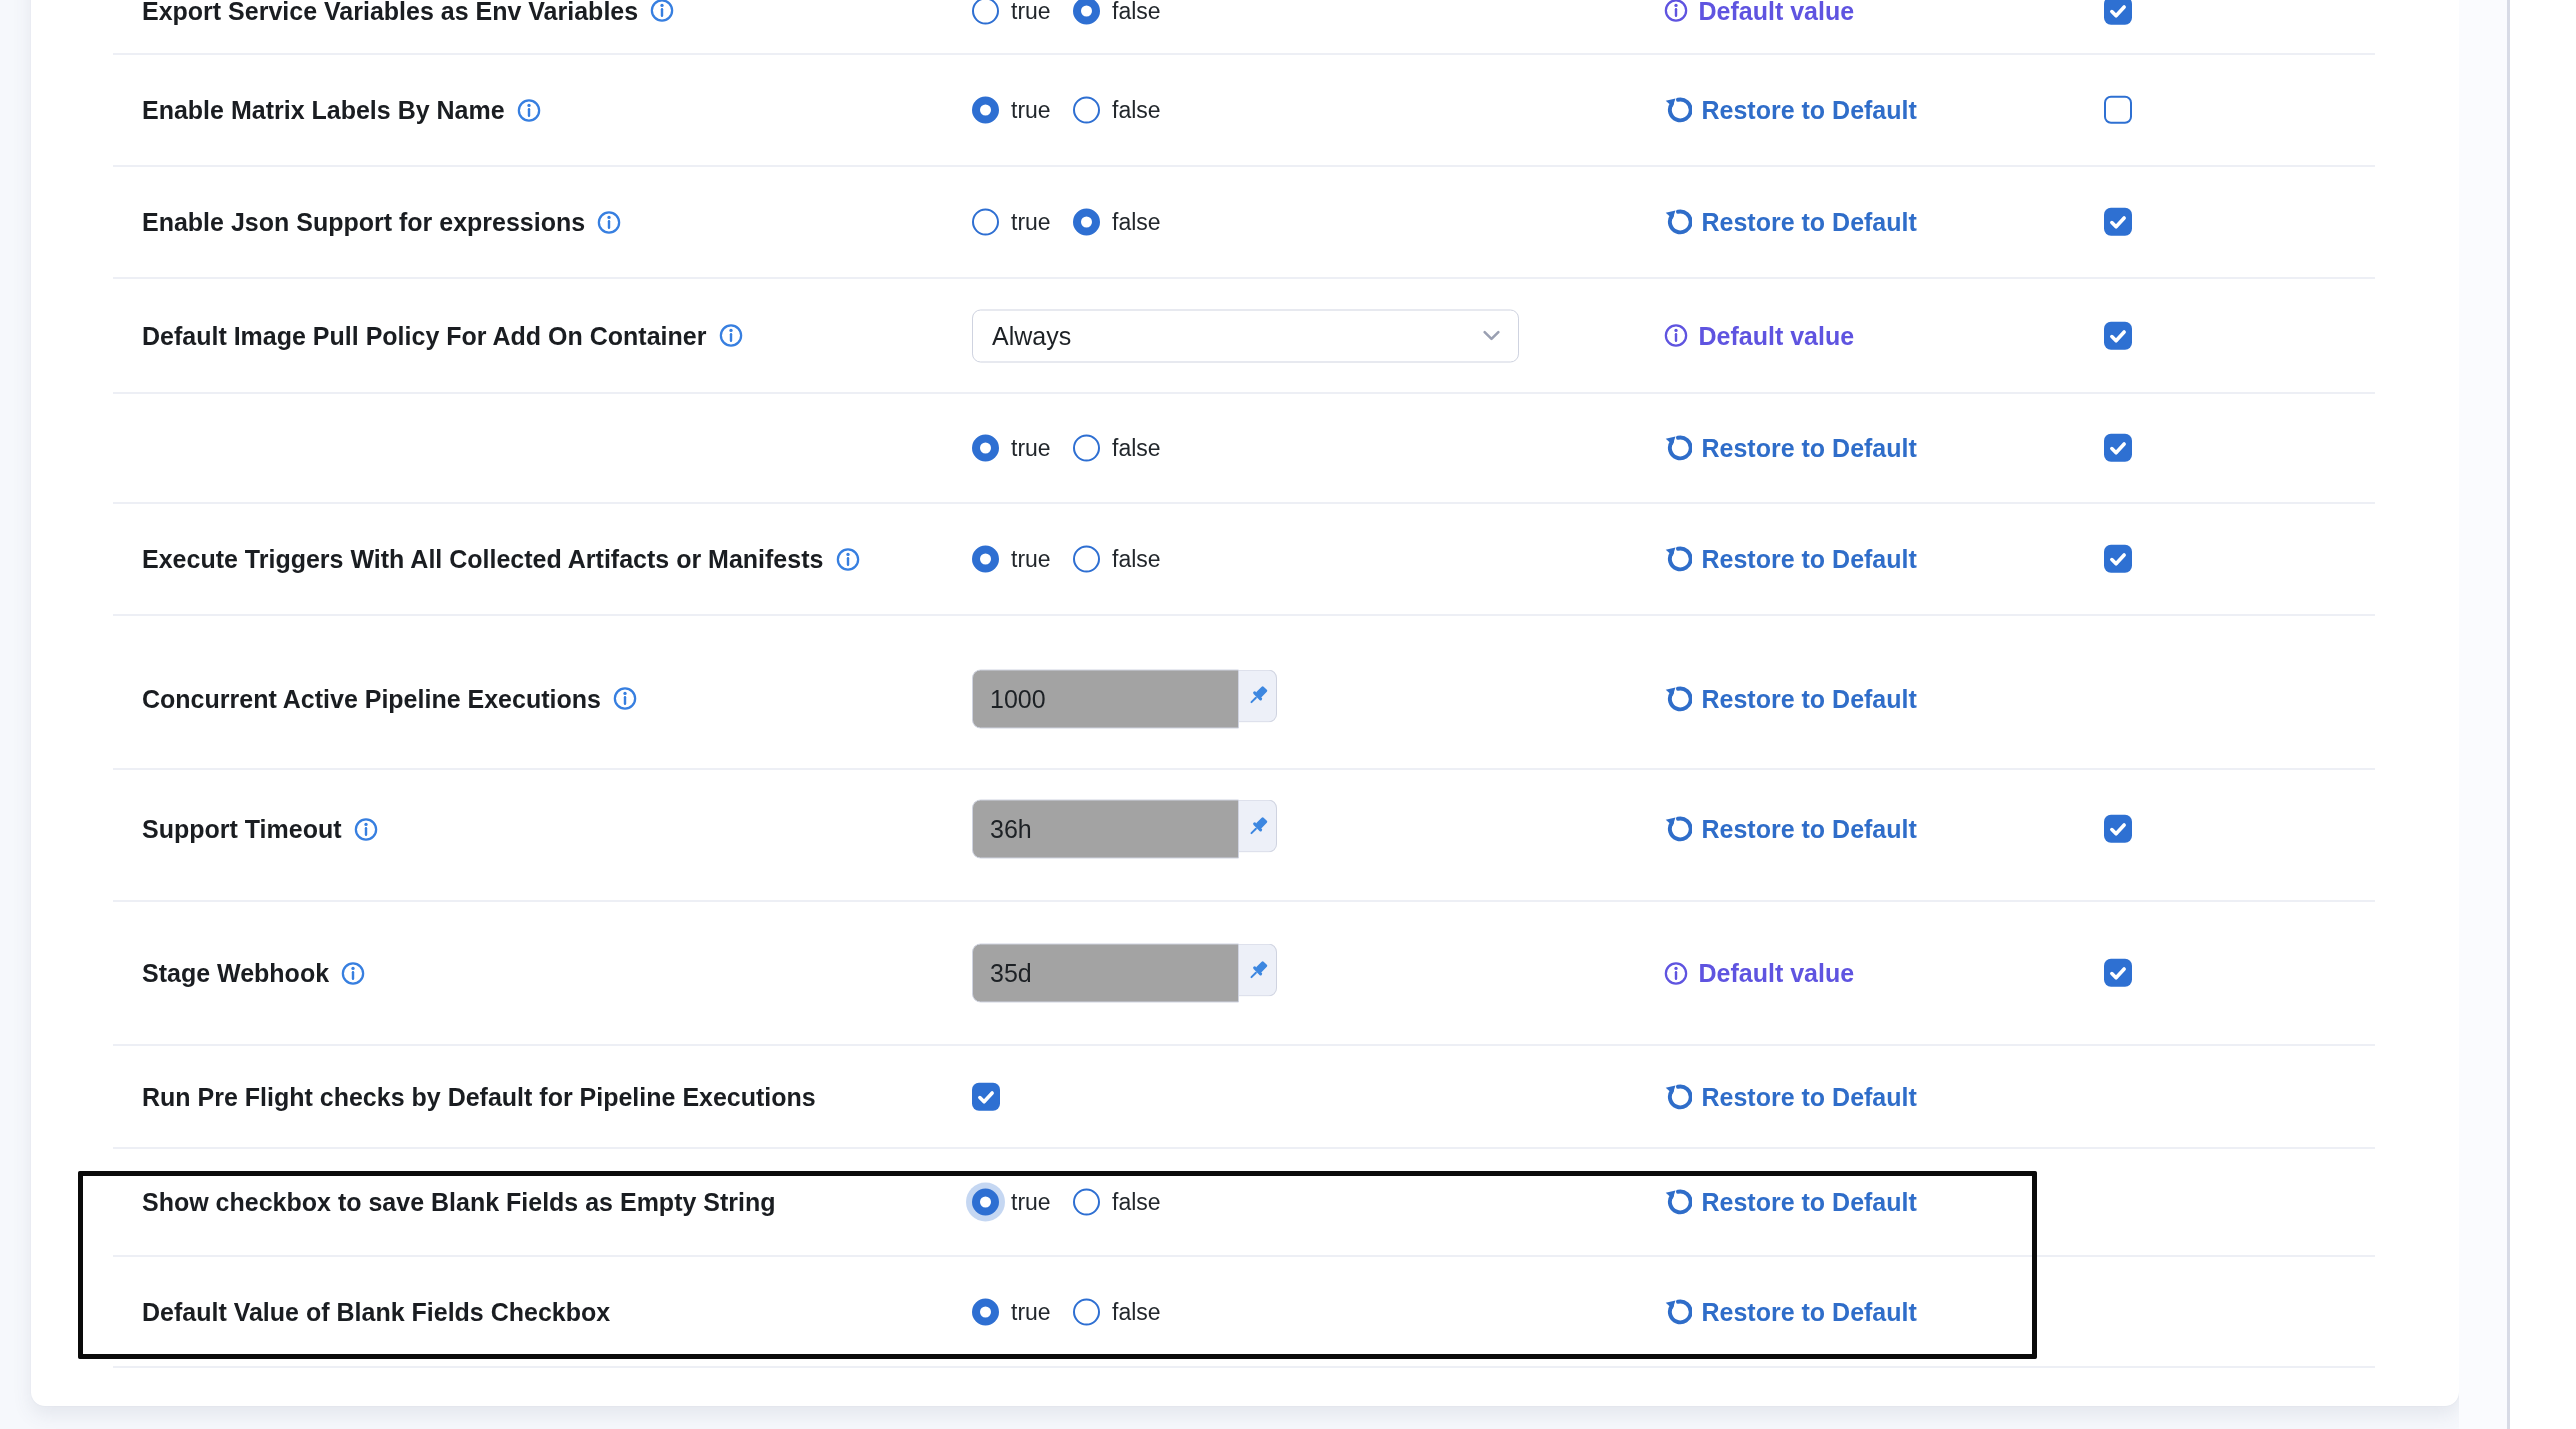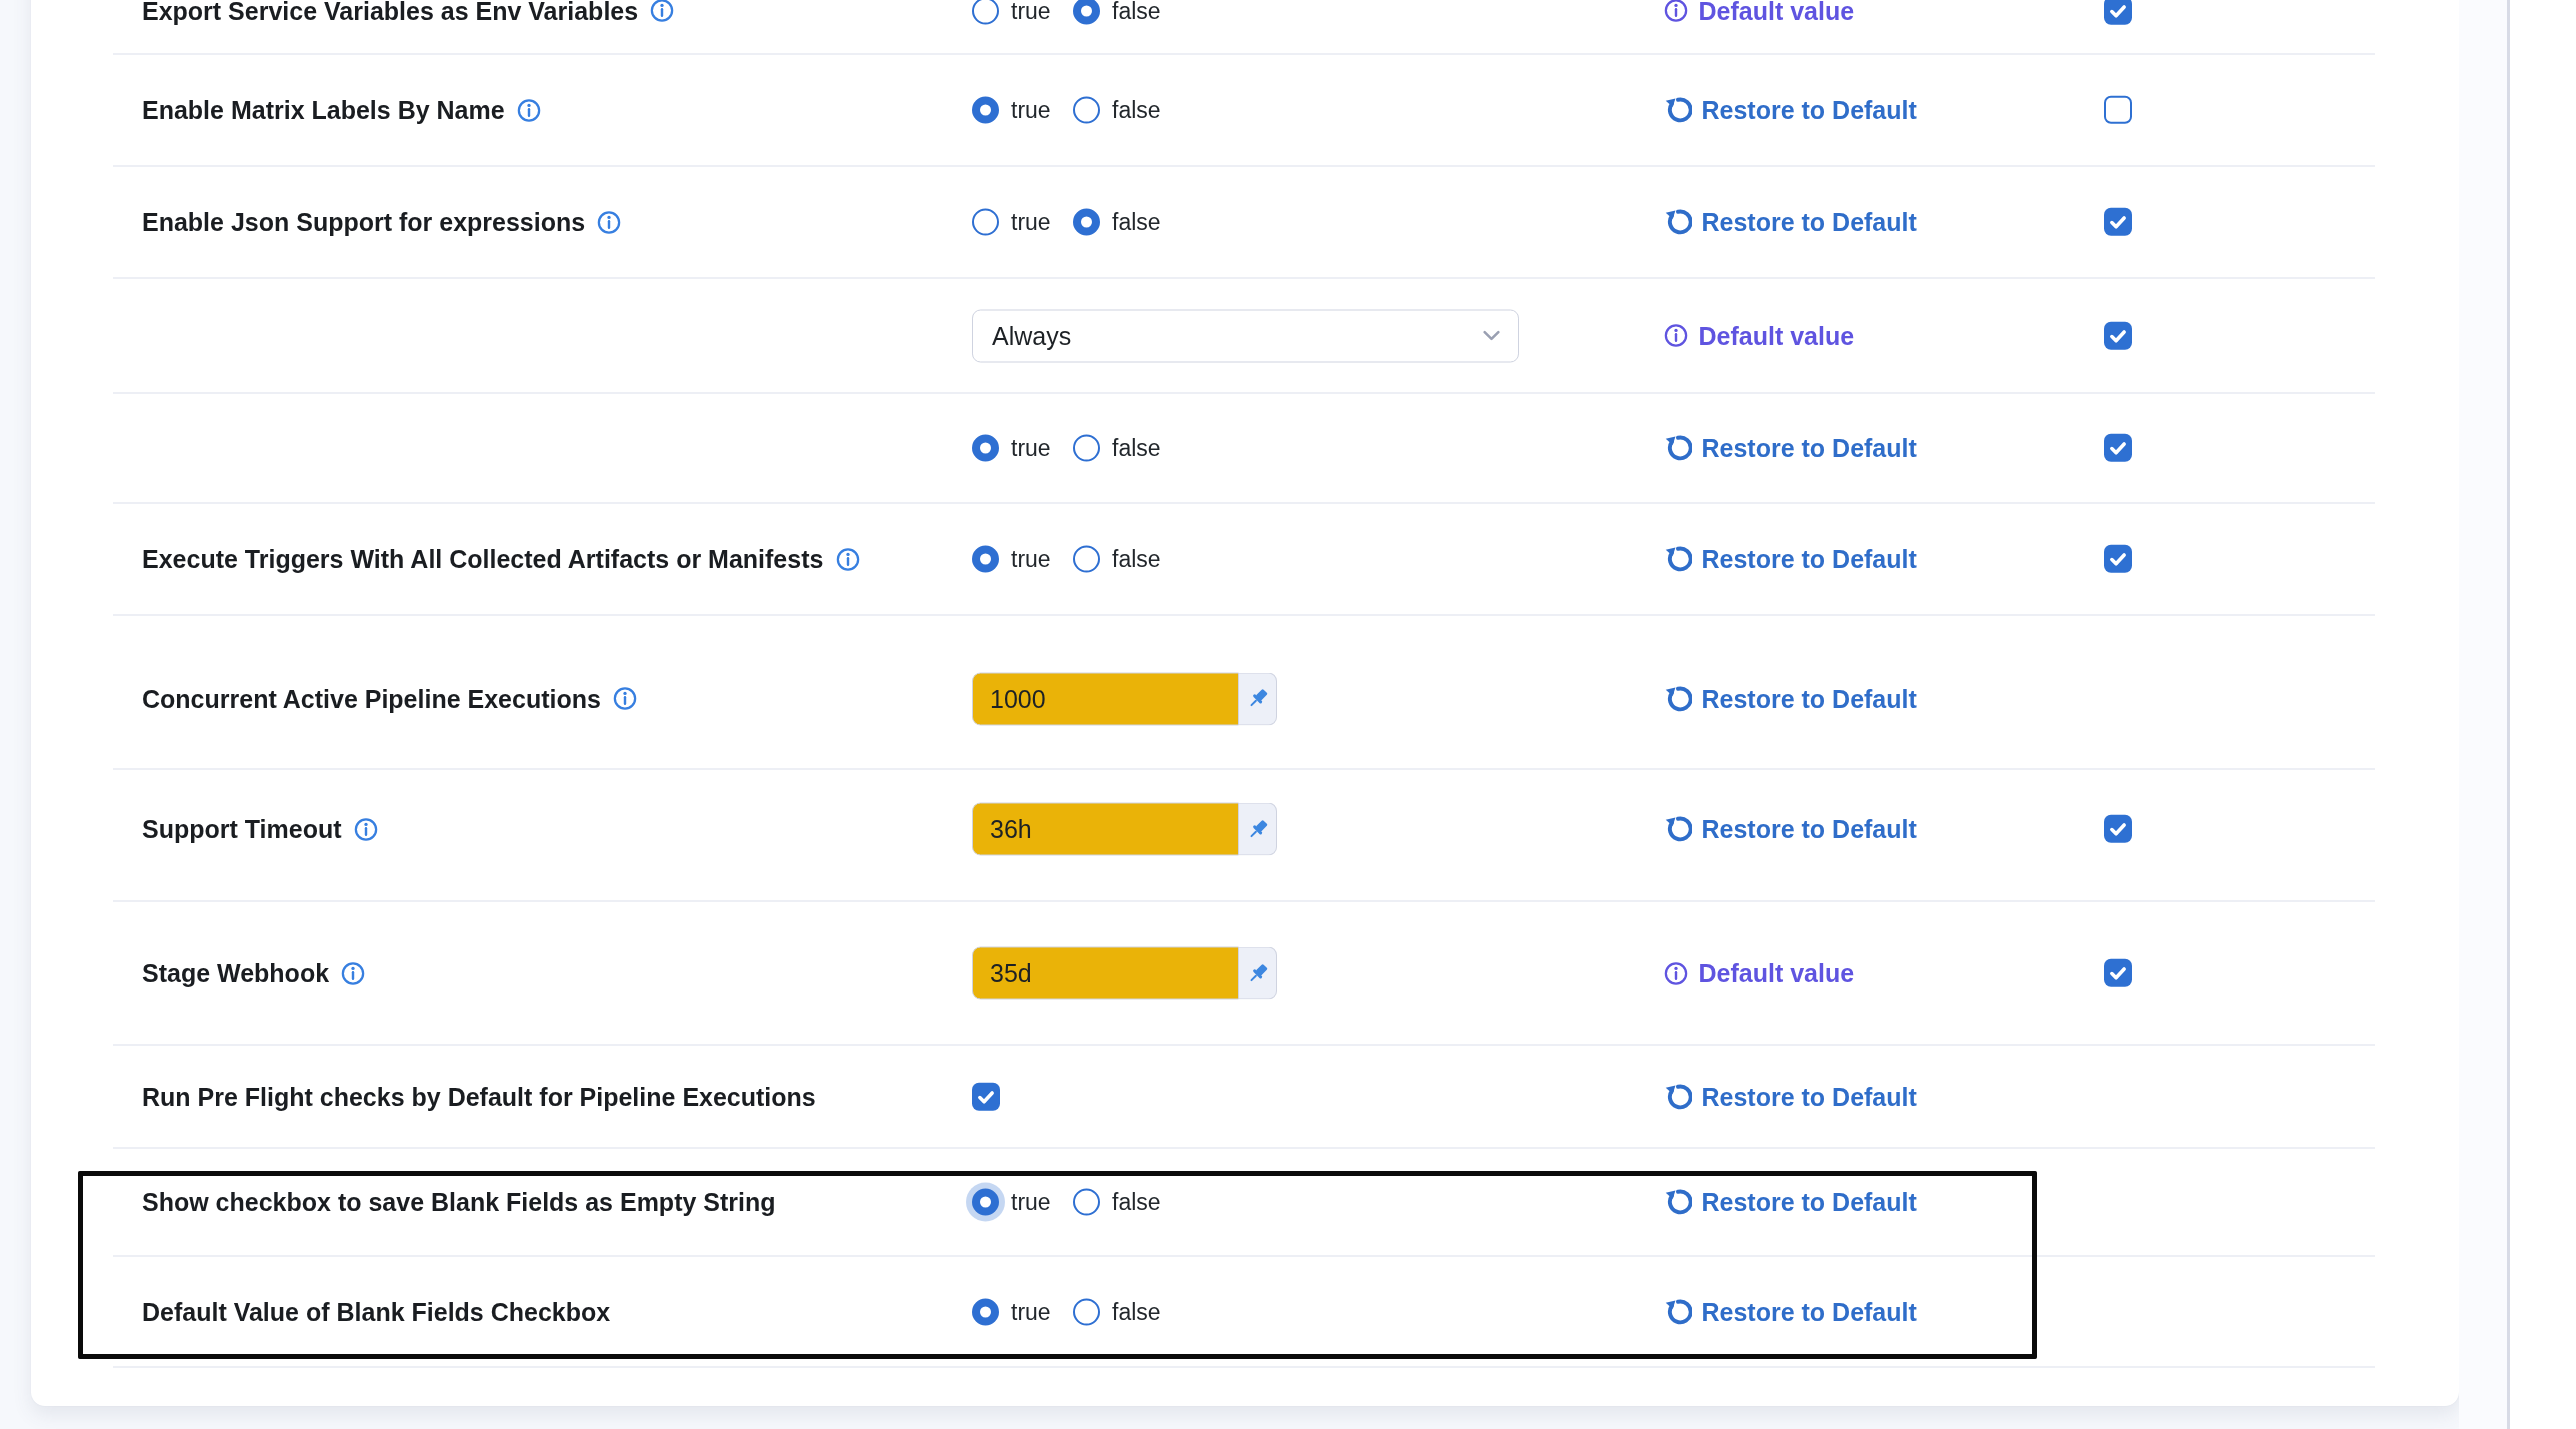--- a/index.html
+++ b/index.html
@@ -36,23 +36,23 @@
   .cbx{width:28.4px;height:28.4px;border-radius:7px;box-sizing:border-box;display:flex;align-items:center;justify-content:center;cursor:pointer;flex:0 0 auto;}
   .cbx.on{background:#2e70d2;}
   .cbx.off{border:2.6px solid #2e70d2;background:#fff;}
 
   .act{display:flex;align-items:center;gap:9.5px;font-size:25px;font-weight:600;cursor:pointer;white-space:nowrap;}
   .act.restore{color:#2f6dc9;}
   .act.defv{color:#5f54e0;}
 
   .igrp{display:flex;align-items:stretch;}
   .inp{
-    width:267px;height:53px;box-sizing:border-box;border:1.7px solid #cfd3e0;
+    width:267px;height:59px;box-sizing:border-box;border:1.7px solid #cfd3e0;
     border-radius:8.6px 0 0 8.6px;padding:0 17px;font-size:25px;color:#1d2125;
-    font-family:"Liberation Sans",sans-serif;outline:none;background:#eab308;
+    font-family:"Liberation Sans",sans-serif;outline:none;background:#a3a3a3;
   }
   .pinbox{
     width:38px;height:53px;box-sizing:border-box;border:1.7px solid #cfd3e0;border-left:none;
     border-radius:0 8.6px 8.6px 0;background:#edf0f8;display:flex;align-items:center;justify-content:center;cursor:pointer;
   }
   .seldd{
     width:547px;height:53px;box-sizing:border-box;border:1.7px solid #cfd3e0;border-radius:8.6px;
     display:flex;align-items:center;justify-content:space-between;padding:0 17px 0 19px;
     font-size:25px;color:#1d2125;background:#fff;cursor:pointer;text-align:center;
   }
@@ -181,20 +181,30 @@
         </div>
         <div class="slot-cbx">
           <span class="cbx on">
             <svg width="20" height="20" viewBox="0 0 26 26" fill="none">
               <path d="M5 14 l5.5 5.5 L21 8" stroke="#ffffff" stroke-width="4.6" stroke-linecap="round" stroke-linejoin="round"></path>
             </svg>
           </span>
         </div>
       </div>
       <div class="row" style="top: 312px; height: 115px;">
+        <div class="lbl">
+          <span>Default Image Pull Policy For Add On Container</span>
+          <span class="icon">
+            <svg width="26" height="26" viewBox="0 0 30 30" fill="none">
+              <circle cx="15" cy="15" r="11.7" stroke="#377fe0" stroke-width="2.6"></circle>
+              <line x1="15" y1="13.6" x2="15" y2="21.2" stroke="#377fe0" stroke-width="2.8" stroke-linecap="round"></line>
+              <circle cx="15" cy="9.1" r="1.9" fill="#377fe0"></circle>
+            </svg>
+          </span>
+        </div>
         <div class="slot-control">
           <span class="seldd">
             <span>Always</span>
             <span class="icon">
               <svg width="19" height="12" viewBox="0 0 22 14" fill="none">
                 <polyline points="3,3 11,11 19,3" stroke="#9aa0b2" stroke-width="3" stroke-linecap="round" stroke-linejoin="round" fill="none"></polyline>
               </svg>
             </span>
           </span>
         </div>

